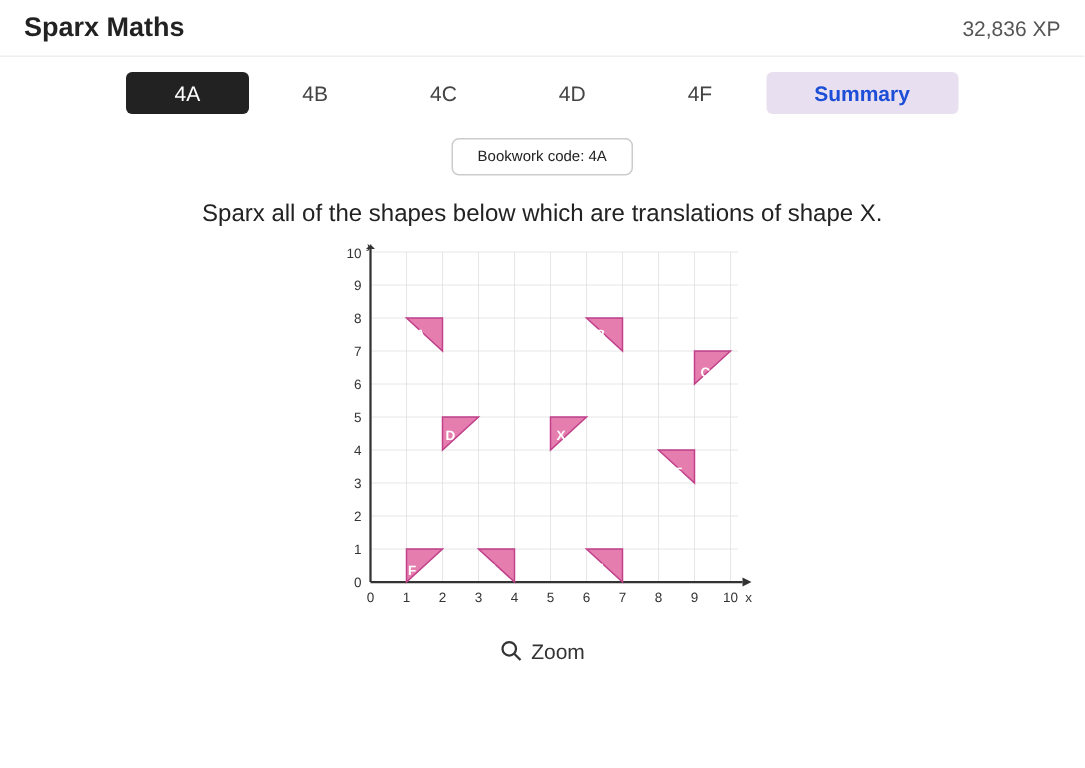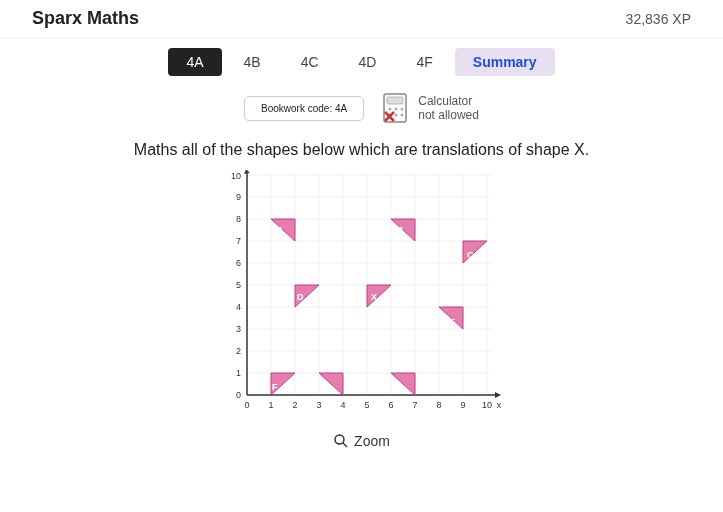--- a/index.html
+++ b/index.html
@@ -9,21 +9,21 @@
       width: 723px;
       min-height: 512px;
       overflow: hidden;
     }
 
     
     .header {
       display: flex;
       align-items: center;
       justify-content: space-between;
-      padding: 8px 32px;
+      padding: 8px 16px;
       background: #fff;
       border-bottom: 1px solid #eee;
       gap: 24px;
     }
     .header-logo {
       font-weight: bold;
       font-size: 18px;
       color: #222;
     }
     .header-xp {
@@ -33,21 +33,21 @@
 
     
     .tabs {
       display: flex;
       justify-content: center;
       gap: 4px;
       padding: 10px 0 6px 0;
       background: #fff;
     }
     .tab {
-      padding: 6px 18px;
+      padding: 6px 32px;
       font-size: 14px;
       font-weight: 500;
       border-radius: 4px;
       cursor: pointer;
       color: #444;
       background: transparent;
     }
     .tab.active {
       background: #222;
       color: #fff;
@@ -132,44 +132,24 @@
   <div class="tab active">4A</div>
   <div class="tab">4B</div>
   <div class="tab">4C</div>
   <div class="tab">4D</div>
   <div class="tab">4F</div>
   <div class="tab summary">Summary</div>
 </div>
 
 <div class="bookwork-row">
   <div class="bookwork-badge">Bookwork code: 4A</div>
-  <div class="calculator-info">
-
-    <svg width="32" height="32" viewBox="0 0 32 32">
-      <rect x="4" y="2" width="22" height="28" rx="2" fill="none" stroke="#888" stroke-width="1.5"></rect>
-      <rect x="7" y="5" width="16" height="7" rx="1" fill="#ddd" stroke="#aaa" stroke-width="0.8"></rect>
-      <circle cx="10" cy="17" r="1.5" fill="#aaa"></circle>
-      <circle cx="16" cy="17" r="1.5" fill="#aaa"></circle>
-      <circle cx="22" cy="17" r="1.5" fill="#aaa"></circle>
-      <circle cx="10" cy="23" r="1.5" fill="#aaa"></circle>
-      <circle cx="16" cy="23" r="1.5" fill="#aaa"></circle>
-      <circle cx="22" cy="23" r="1.5" fill="#aaa"></circle>
-
-      <line x1="5" y1="20" x2="14" y2="29" stroke="#cc3333" stroke-width="2.5"></line>
-      <line x1="14" y1="20" x2="5" y2="29" stroke="#cc3333" stroke-width="2.5"></line>
-    </svg>
-    <div>
-      <div>Calculator</div>
-      <div>not allowed</div>
-    </div>
-  </div>
 </div>
 
 <div class="question-text">
-  <span>Maths </span><strong>all</strong><span> of the shapes below which are translations of shape X.</span>
+  <span>Sparx </span><strong>all</strong><span> of the shapes below which are translations of shape X.</span>
 </div>
 
 <div class="chart-container">
   <div class="chart-svg-wrap">
     <svg width="290" height="255" viewBox="0 0 290 255">
 
       <rect x="30" y="5" width="245" height="220" fill="#fff"></rect>
 
       <g stroke="#ddd" stroke-width="0.5">
 

